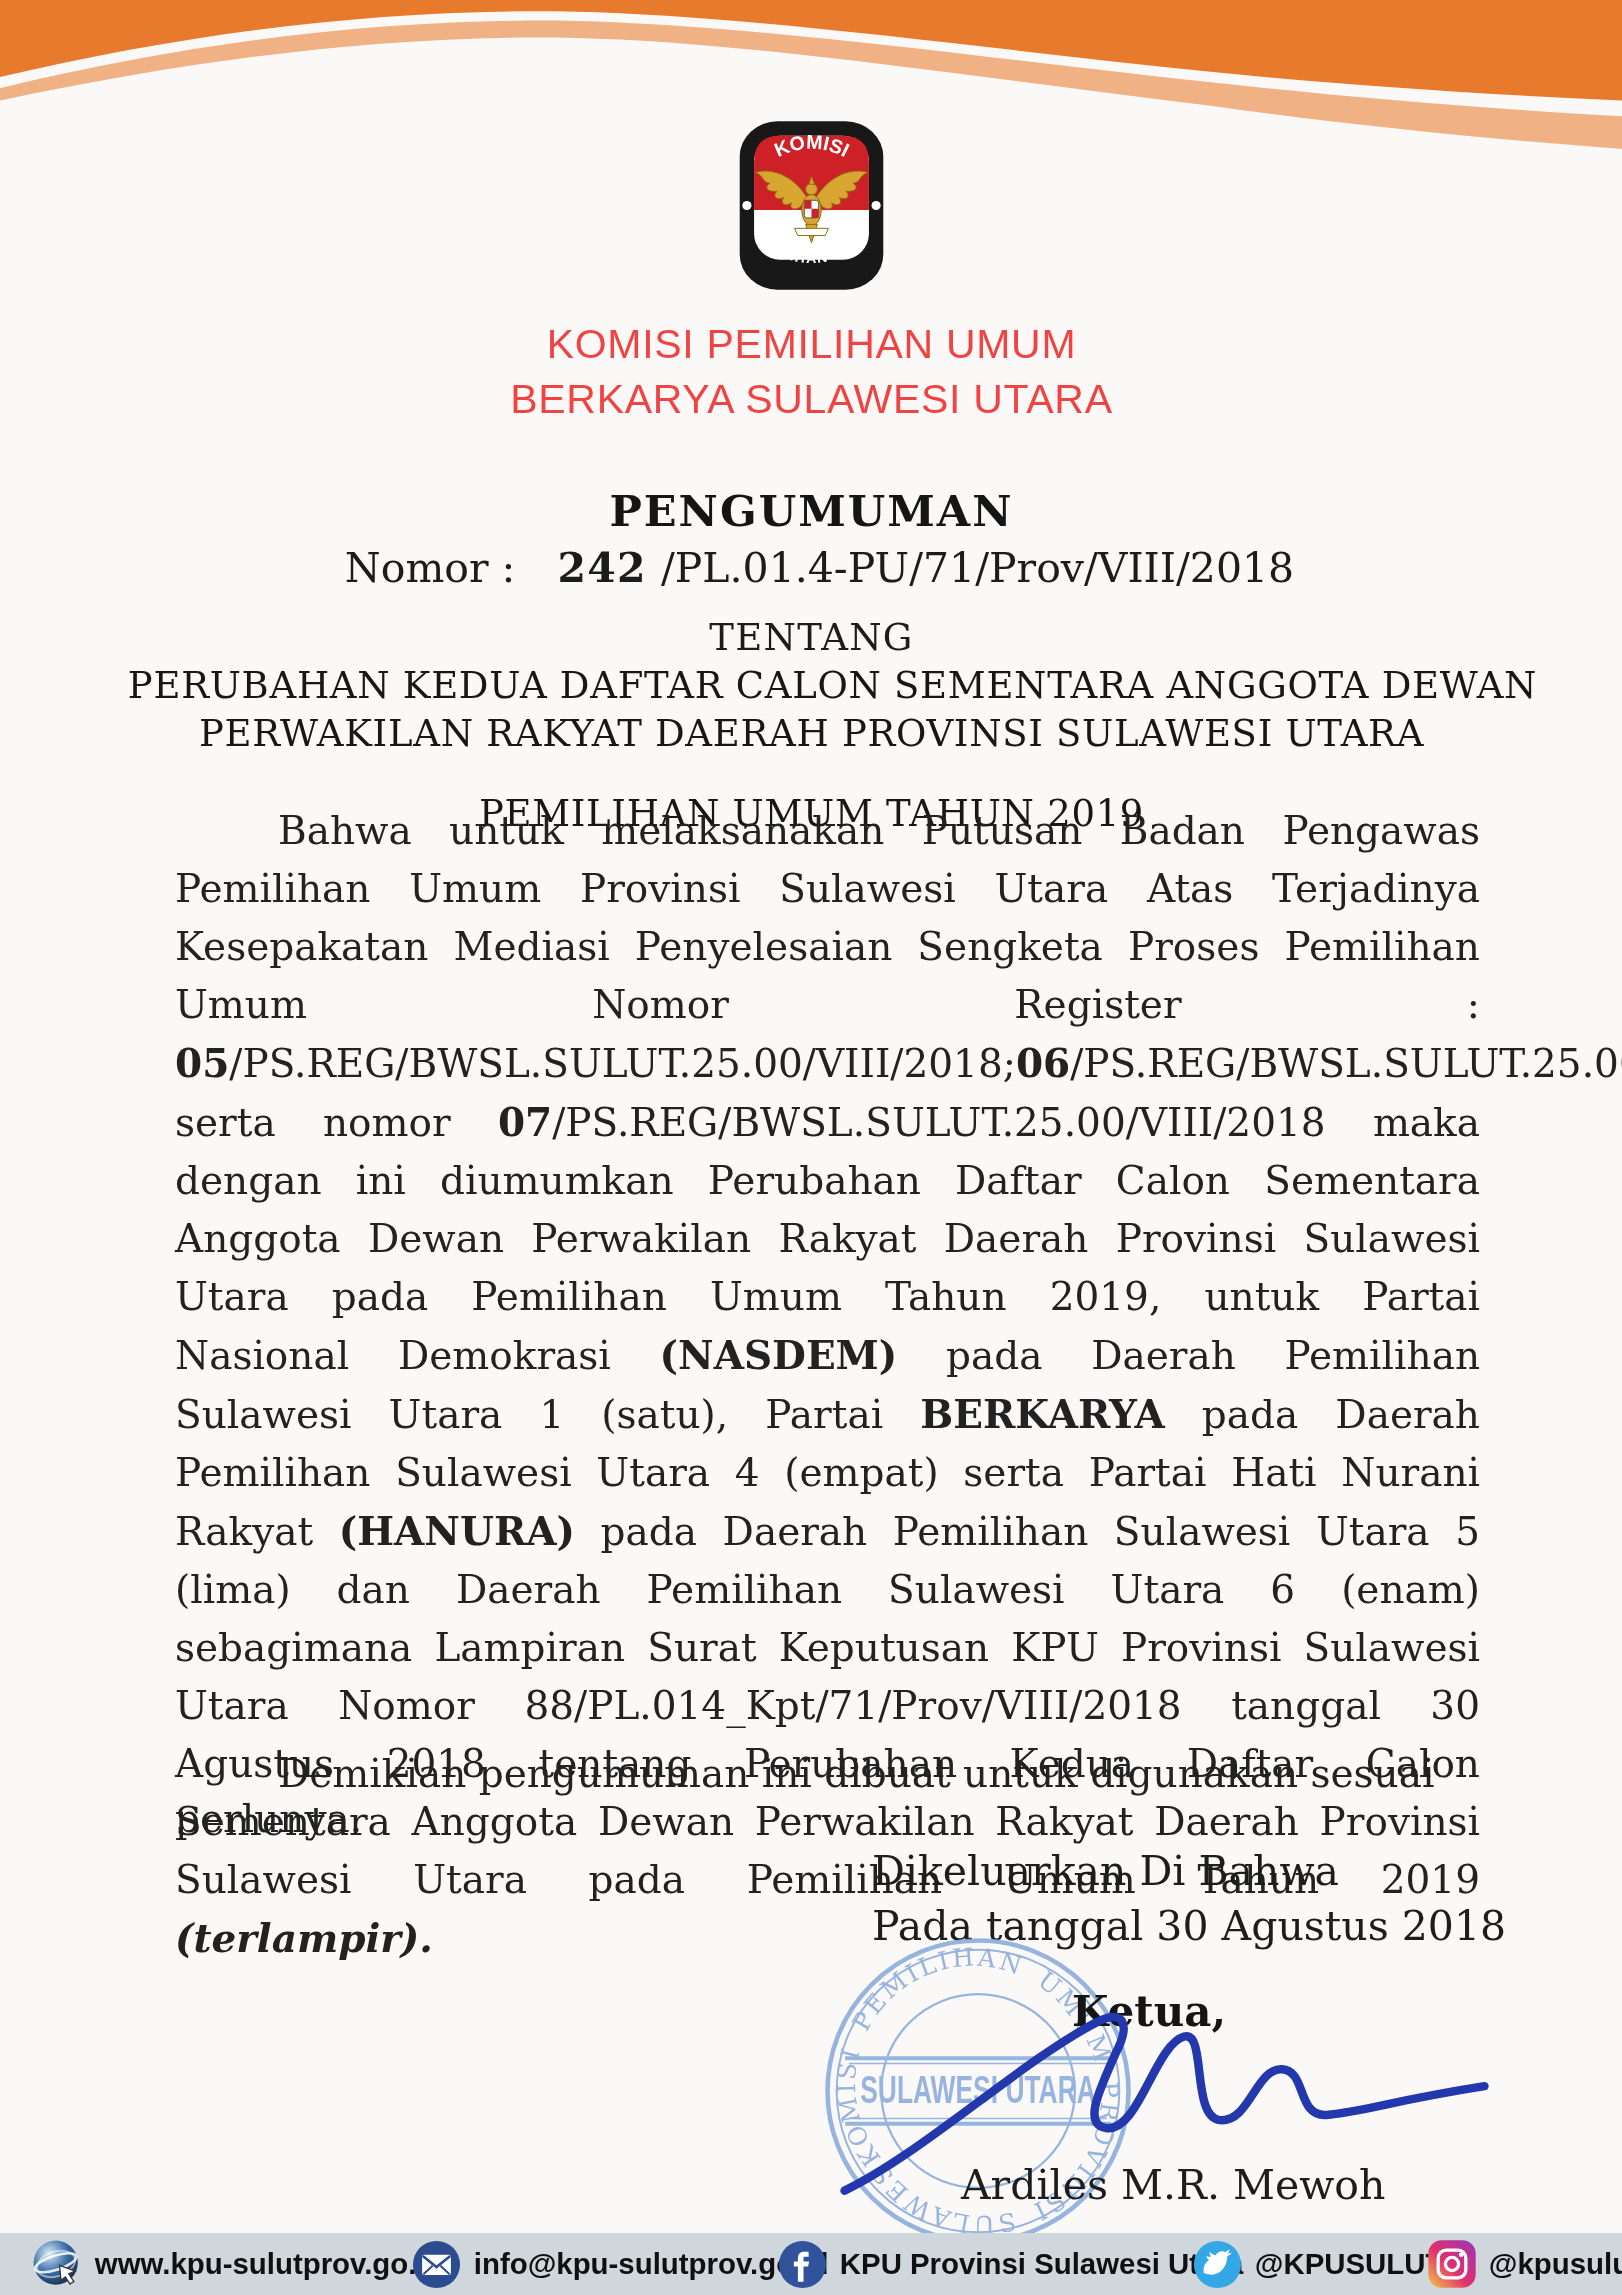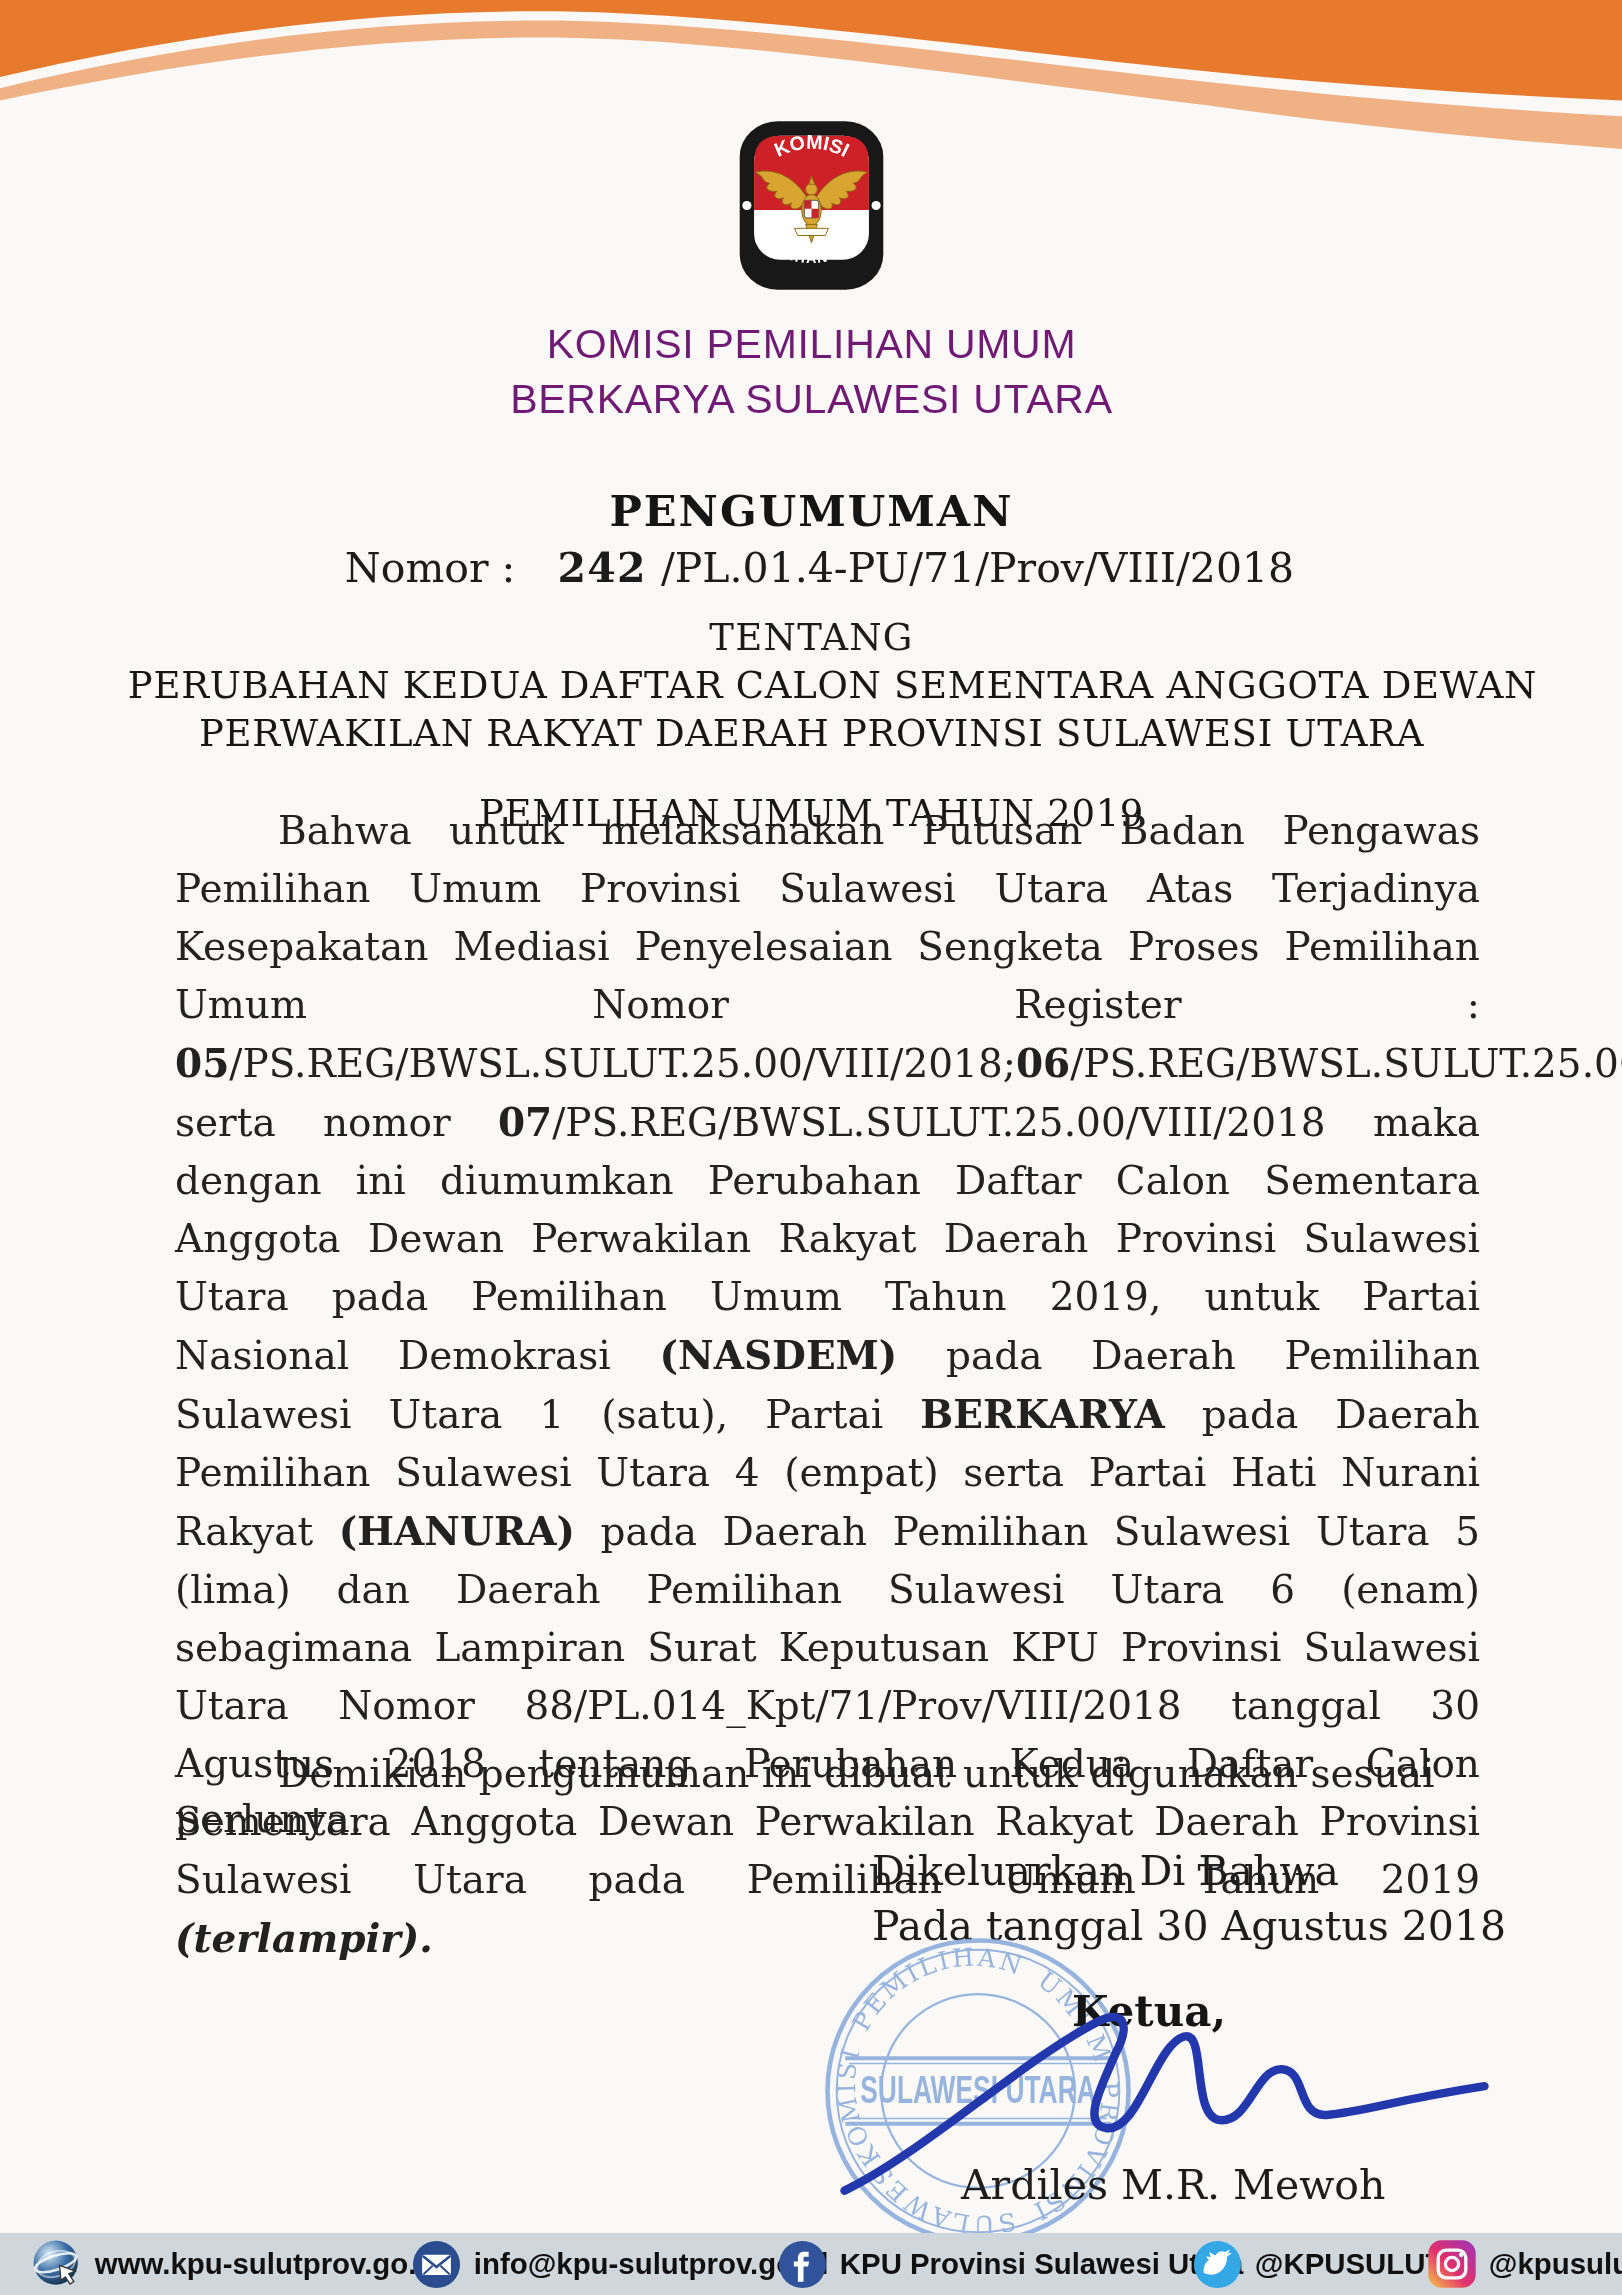--- a/index.html
+++ b/index.html
@@ -4,21 +4,21 @@
 <style>
   html,body{margin:0;padding:0;background:#e8e8e8;}
   .page{
     position:relative;width:1623px;height:2295px;margin:0 auto;
     background:#fbf9f7;overflow:hidden;
     font-family:"DejaVu Serif",serif;color:#1f1f1f;
   }
   .abs{position:absolute;}
   .center{left:0;right:0;text-align:center;}
 
-  .org-line{font-family:"Liberation Sans",sans-serif;font-size:41px;letter-spacing:0.7px;color:#701a75;}
+  .org-line{font-family:"Liberation Sans",sans-serif;font-size:41px;letter-spacing:0.7px;color:#ef4444;}
   .doc-title{font-size:43px;font-weight:bold;letter-spacing:2px;color:#151515;}
   .nomor-row{display:flex;justify-content:center;align-items:baseline;font-size:41px;color:#1c1c1c;}
   .nomor-row .n-label{margin-right:42px;}
   .nomor-row .n-num{font-weight:bold;margin-right:14px;letter-spacing:1.3px;}
   .tentang{font-size:37px;letter-spacing:1.3px;color:#1c1c1c;}
   .subject{font-size:37px;letter-spacing:0.7px;color:#171717;}
 
   .body-par{
     left:175px;width:1305px;font-size:39px;line-height:58px;
     text-align:justify;text-indent:103px;word-spacing:4.6px;color:#222;

